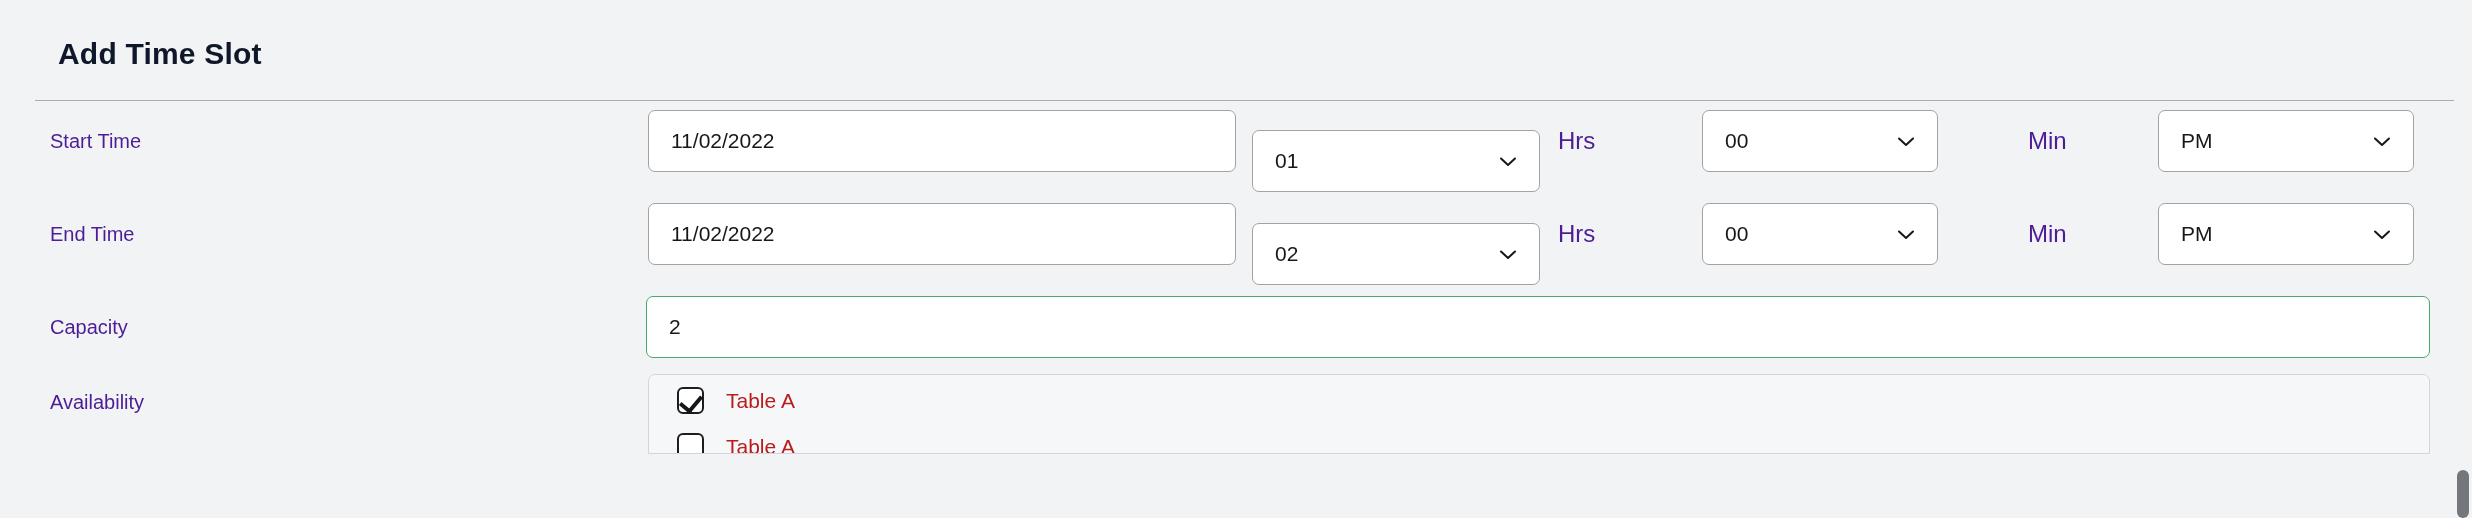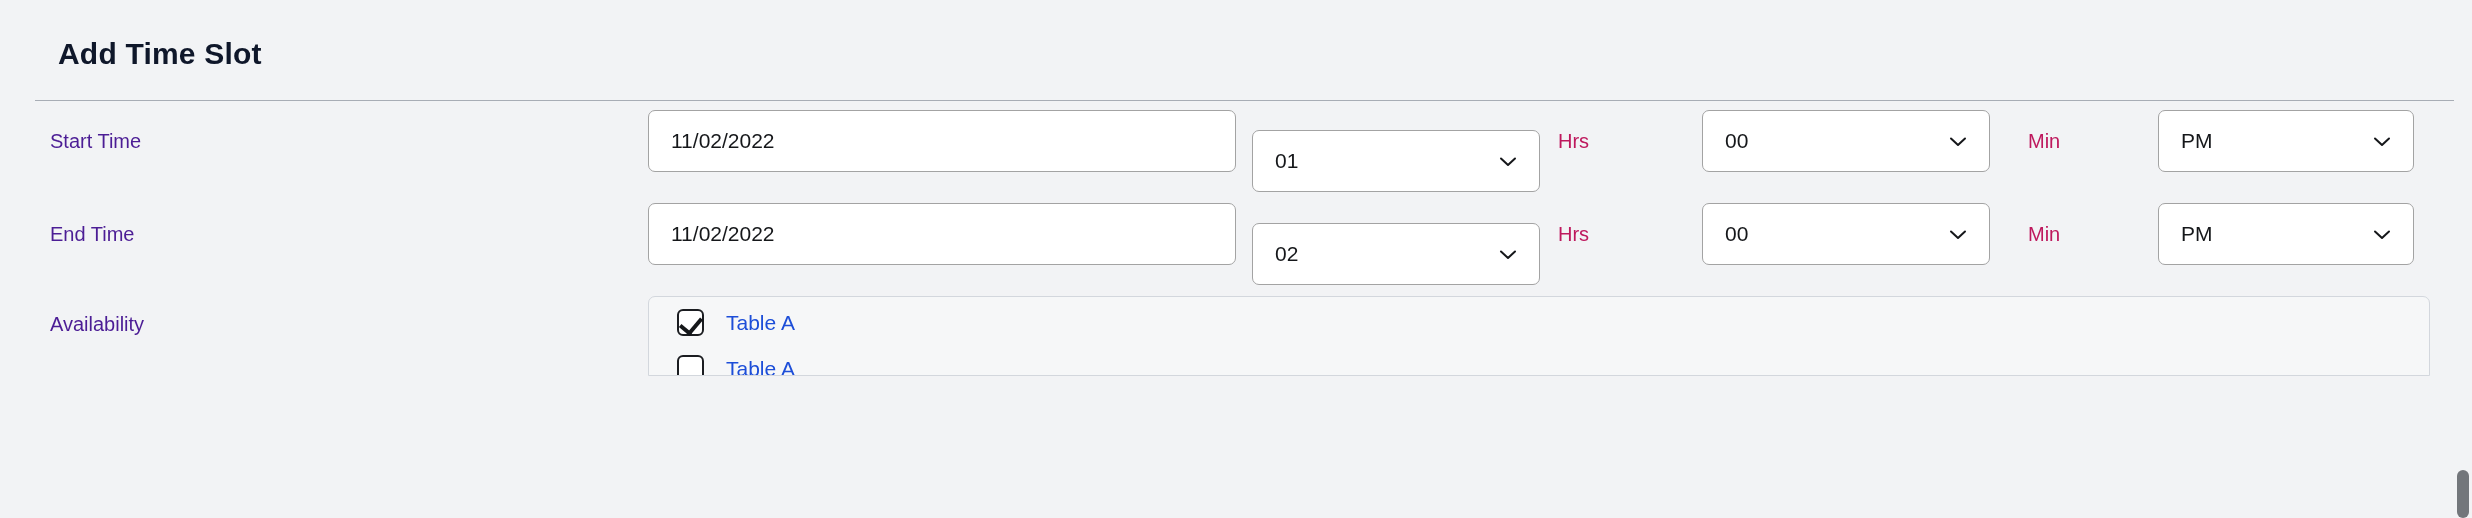--- a/index.html
+++ b/index.html
@@ -85,39 +85,39 @@
   .field.focused {
     border: 1px solid #4aa96c;
   }
 
   
   .date-field { left: 648px; width: 588px; }
 
   
   .select-field { justify-content: space-between; }
   .hour-field   { left: 1252px; width: 288px; margin-top: 20px; }
-  .minute-field { left: 1702px; width: 288px; gap: 43px; }
+  .minute-field { left: 1702px; width: 236px; gap: 43px; }
   .mer-field    { left: 2158px; width: 256px; }
 
   .chevron {
     width: 26px;
     height: 26px;
     margin-right: 18px;
     flex: 0 0 auto;
   }
   .chevron svg { display: block; width: 26px; height: 26px; }
 
   .unit-label {
     position: absolute;
     top: 0;
     height: 62px;
     display: flex;
     align-items: center;
-    font-size: 20px;
-    color: #be185d;
+    font-size: 24px;
+    color: #4c1d95;
     white-space: nowrap;
   }
   .unit-hrs { left: 1558px; }
   .unit-min { left: 2008px; margin-left: 20px; }
 
   
   .capacity-field {
     left: 646px;
     width: 1784px;
   }
@@ -182,21 +182,21 @@
     top: 2px;
     width: 10px;
     height: 17px;
     border-right: 4px solid #15171a;
     border-bottom: 4px solid #15171a;
     transform: rotate(40deg);
   }
 
   .avail-label {
     font-size: 21px;
-    color: #1d4ed8;
+    color: #b91c1c;
     white-space: nowrap;
   }
 
   
   #scrollbar-track {
     position: absolute;
     right: 0;
     top: 0;
     width: 18px;
     height: 518px;
@@ -287,20 +287,26 @@
     <div class="field select-field mer-field">
       <span class="field-text">PM</span>
       <span class="chevron">
         <svg viewBox="0 0 26 26" fill="none" xmlns="http://www.w3.org/2000/svg">
           <path d="M6 10.5 L13 17 L20 10.5" stroke="#15171a" stroke-width="2" stroke-linecap="round" stroke-linejoin="round"></path>
         </svg>
       </span>
     </div>
   </div>
 
+  <div class="form-row" style="height:78px">
+    <div class="row-label">Capacity</div>
+    <div class="field capacity-field focused">
+      <span class="field-text">2</span>
+    </div>
+  </div>
 
 
   <div class="form-row" style="height:80px">
     <div class="row-label" style="height:56px">Availability</div>
 
     <div class="avail-panel">
       <div class="avail-item avail-item-0">
         <span class="cbox checked"></span>
         <span class="avail-label">Table A</span>
       </div>

